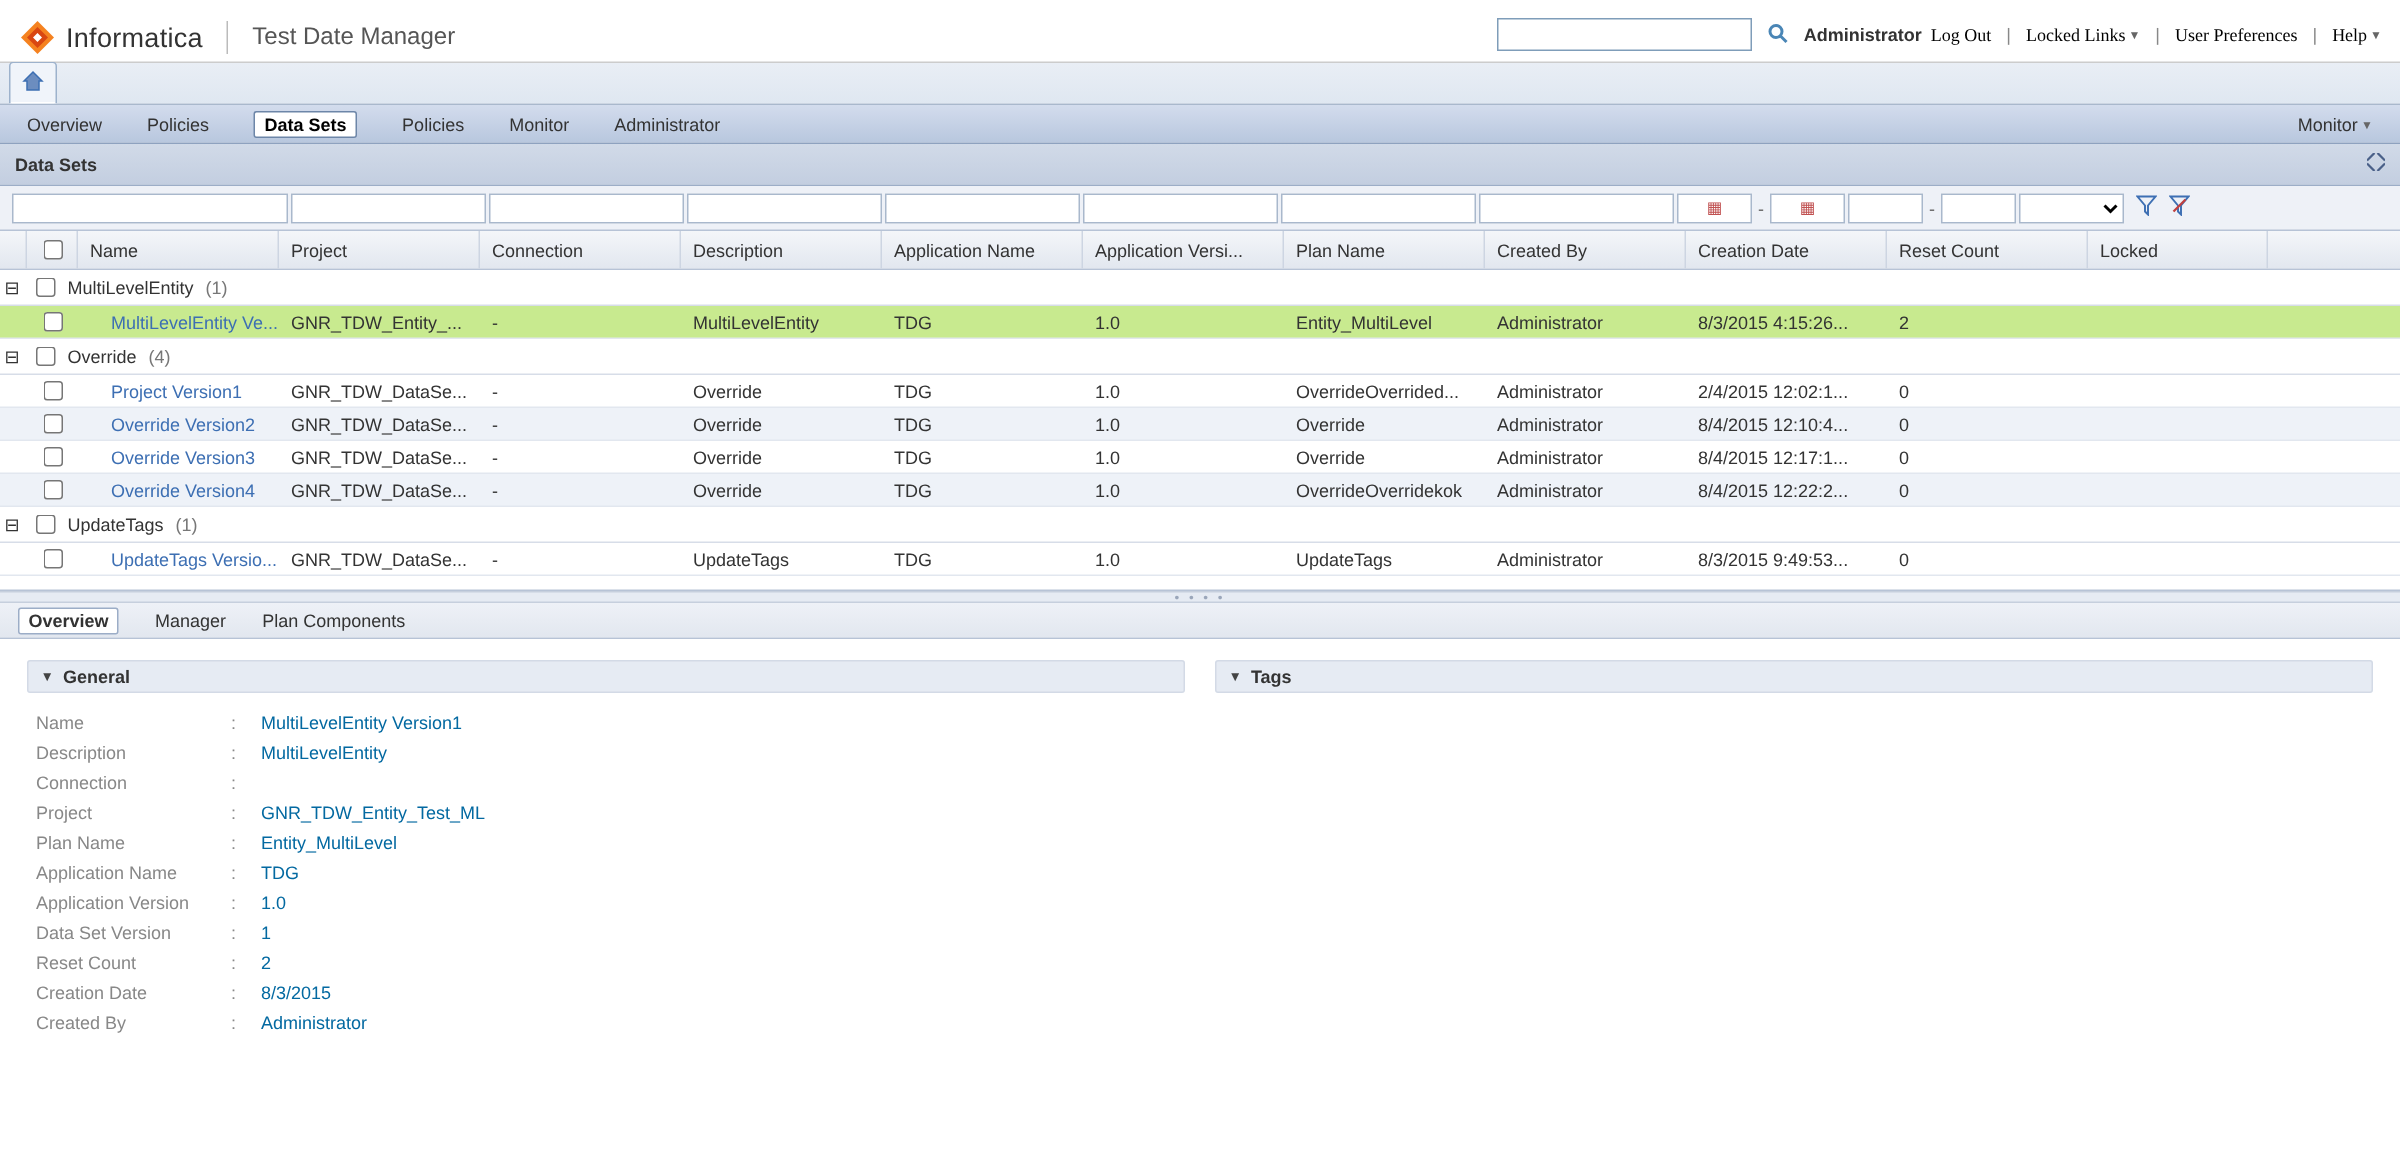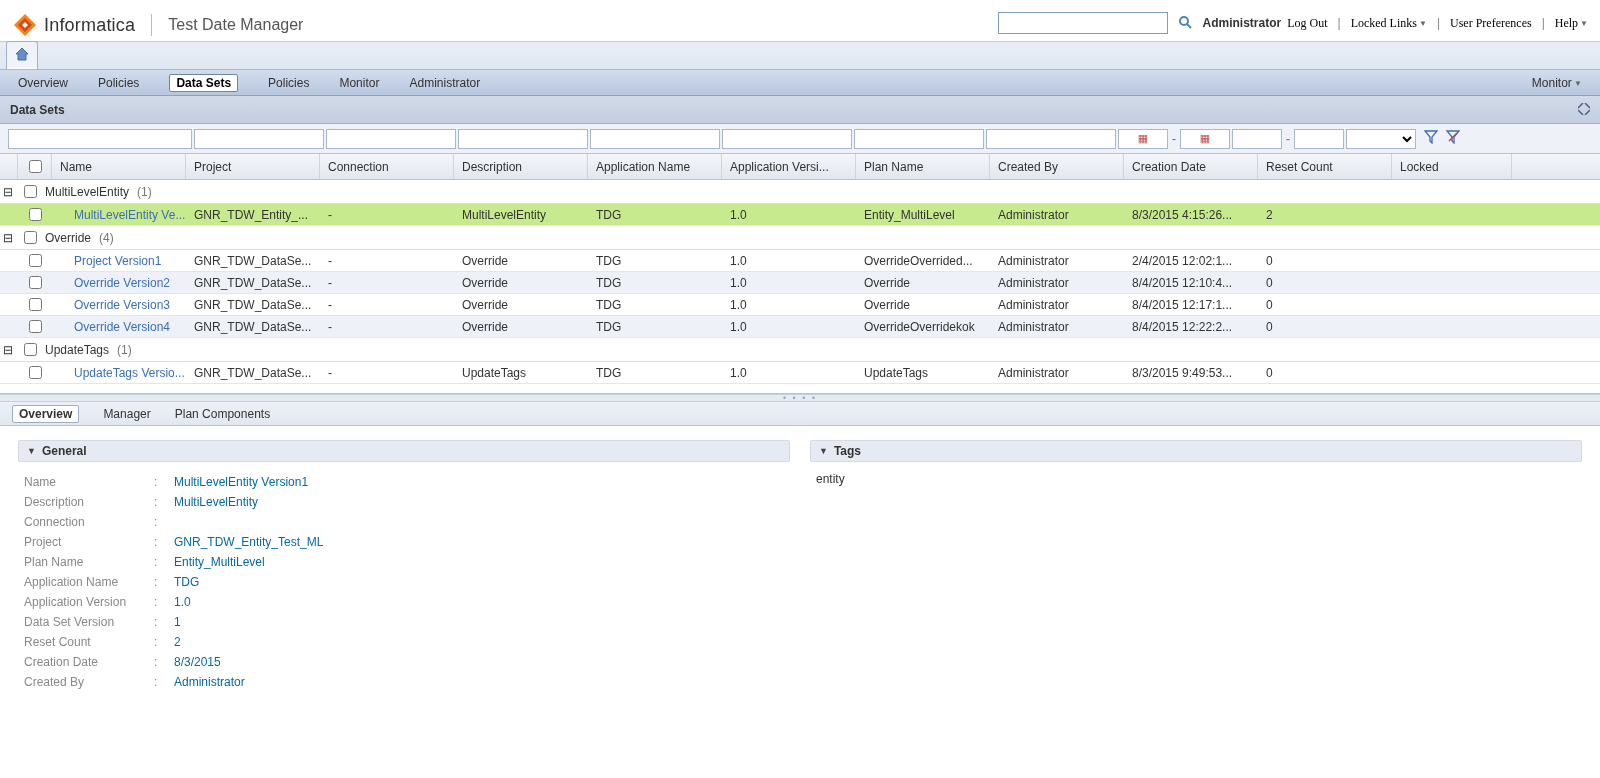--- a/index.html
+++ b/index.html
@@ -528,15 +528,14 @@
           <div class="kv-colon">:</div>
           <div class="kv-val">Administrator</div>
         </div>
       </div>
   </div>
   <div class="detail-col">
     <div class="section-header">
       <span class="disclosure">▼</span>
       <span>Tags</span>
     </div>
-    <div class="tags-body">entity</div>
   </div>
 </div>
 
 </body></html>

